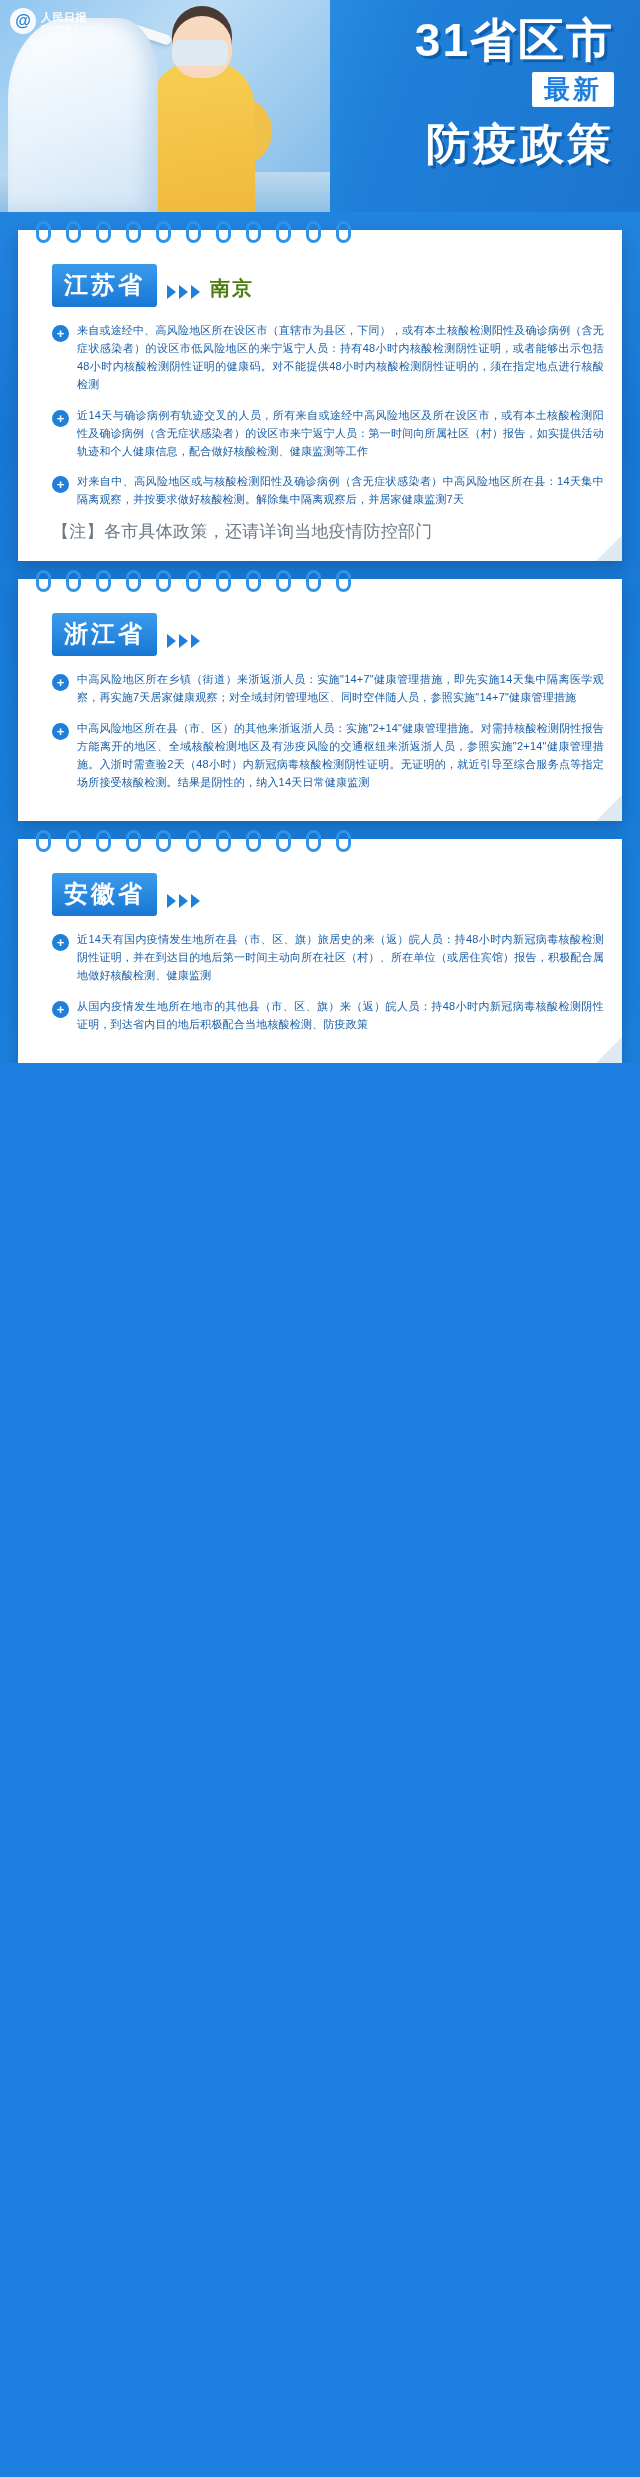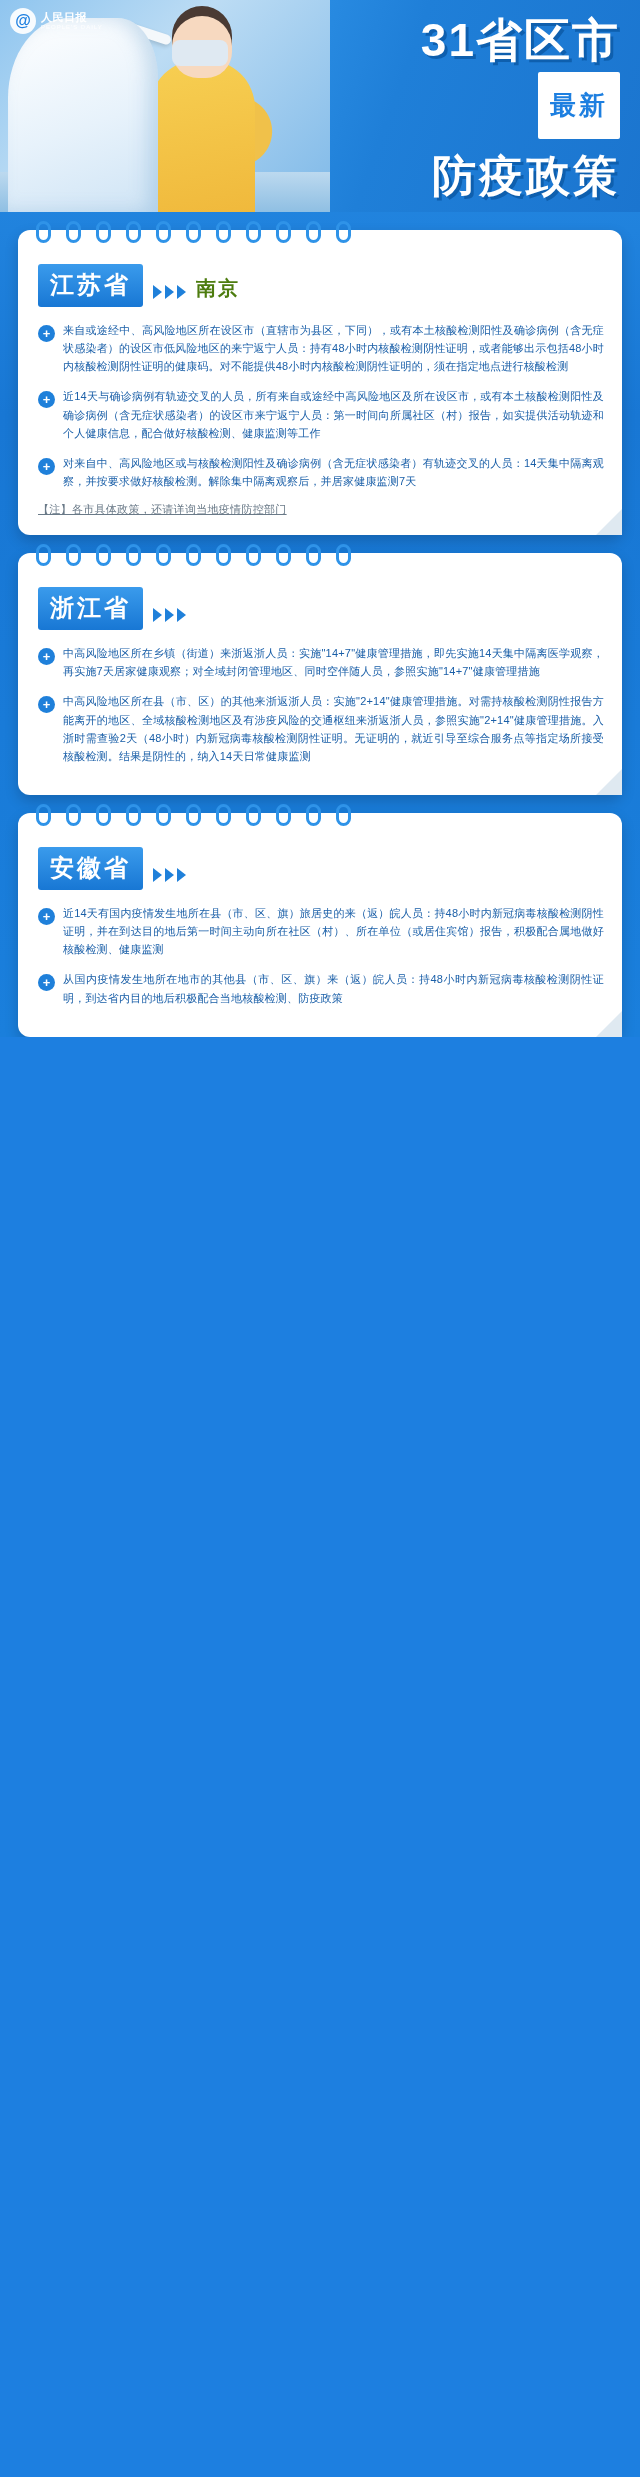--- a/index.html
+++ b/index.html
@@ -95,59 +95,59 @@
     font-size: 16px;
     font-weight: bold;
     display: flex; align-items: center; justify-content: center;
   }
   .logo-text { color: #fff; line-height: 1.05; }
   .logo-cn { font-size: 11px; font-weight: bold; letter-spacing: .5px; }
   .logo-en { font-size: 6px; letter-spacing: 1px; opacity: .9; }
 
   .hero-title {
     position: absolute;
-    right: 20px; top: 16px;
+    right: 26px; top: 16px;
     text-align: right;
     z-index: 4;
   }
   .ht-line1 {
     font-size: 46px;
     font-weight: bold;
     color: #ffffff;
     letter-spacing: 2px;
     text-shadow: 3px 3px 0 #0e5fae;
     line-height: 1.05;
   }
   .ht-line2 {
     display: inline-block;
     margin-top: 8px;
     background: #ffffff;
     color: #1d7fe0;
     font-size: 26px;
     font-weight: bold;
-    padding: 16px 12px;
+    padding: 0 12px;
     letter-spacing: 3px;
     border-radius: 2px;
   }
   .ht-line3 {
     margin-top: 8px;
     font-size: 44px;
     font-weight: bold;
     color: #ffffff;
     letter-spacing: 3px;
     text-shadow: 3px 3px 0 #0e5fae;
   }
 
   
   .card-wrap { padding: 0 18px; margin-top: 18px; }
   .card {
     position: relative;
     background: #ffffff;
-    border-radius: 12px;
-    padding: 34px 18px 18px 20px;
+    border-radius: 0;
+    padding: 34px 18px 18px 34px;
     box-shadow: 0 6px 14px rgba(0,0,0,0.18);
   }
   .card:after {
     content: "";
     position: absolute;
     right: 0; bottom: 0;
     width: 0; height: 0;
     border-left: 26px solid transparent;
     border-bottom: 26px solid #dfe9f1;
   }
@@ -216,23 +216,22 @@
   .item-text {
     color: #1a5fa8;
     font-size: 11px;
     line-height: 1.65;
     text-align: justify;
     letter-spacing: .2px;
   }
   .note {
     margin-top: 6px;
     color: #6a7a88;
-    font-size: 11px;
+    font-size: 17px;
     letter-spacing: .3px;
-    text-decoration: underline;
   }
 
   .footer {
     margin-top: 22px;
     padding: 14px 0 16px 0;
     text-align: center;
     color: #eaf4ff;
     font-size: 12px;
     letter-spacing: 1px;
   }
@@ -307,21 +306,21 @@
       <div class="item">
         <div class="bullet">+</div>
         <div class="item-text">来自或途经中、高风险地区所在设区市（直辖市为县区，下同），或有本土核酸检测阳性及确诊病例（含无症状感染者）的设区市低风险地区的来宁返宁人员：持有48小时内核酸检测阴性证明，或者能够出示包括48小时内核酸检测阴性证明的健康码。对不能提供48小时内核酸检测阴性证明的，须在指定地点进行核酸检测</div>
       </div>
       <div class="item">
         <div class="bullet">+</div>
         <div class="item-text">近14天与确诊病例有轨迹交叉的人员，所有来自或途经中高风险地区及所在设区市，或有本土核酸检测阳性及确诊病例（含无症状感染者）的设区市来宁返宁人员：第一时间向所属社区（村）报告，如实提供活动轨迹和个人健康信息，配合做好核酸检测、健康监测等工作</div>
       </div>
       <div class="item">
         <div class="bullet">+</div>
-        <div class="item-text">对来自中、高风险地区或与核酸检测阳性及确诊病例（含无症状感染者）有轨迹交叉的人员：14天集中隔离观察，并按要求做好核酸检测。解除集中隔离观察后，并居家健康监测7天</div>
+        <div class="item-text">对来自中、高风险地区或与核酸检测阳性及确诊病例（含无症状感染者）中高风险地区所在县：14天集中隔离观察，并按要求做好核酸检测。解除集中隔离观察后，并居家健康监测7天</div>
       </div>
 
       <div class="note">【注】各市具体政策，还请详询当地疫情防控部门</div>
     </div>
   </div>
 
   <div class="card-wrap">
     <div class="card">
       <div class="rings">
         <div class="ring"></div>

